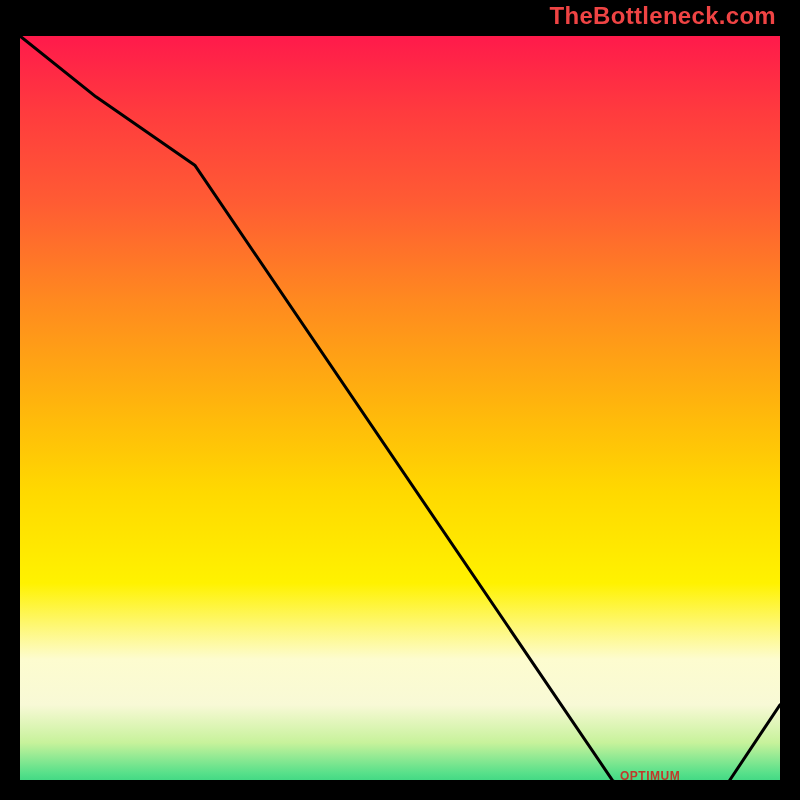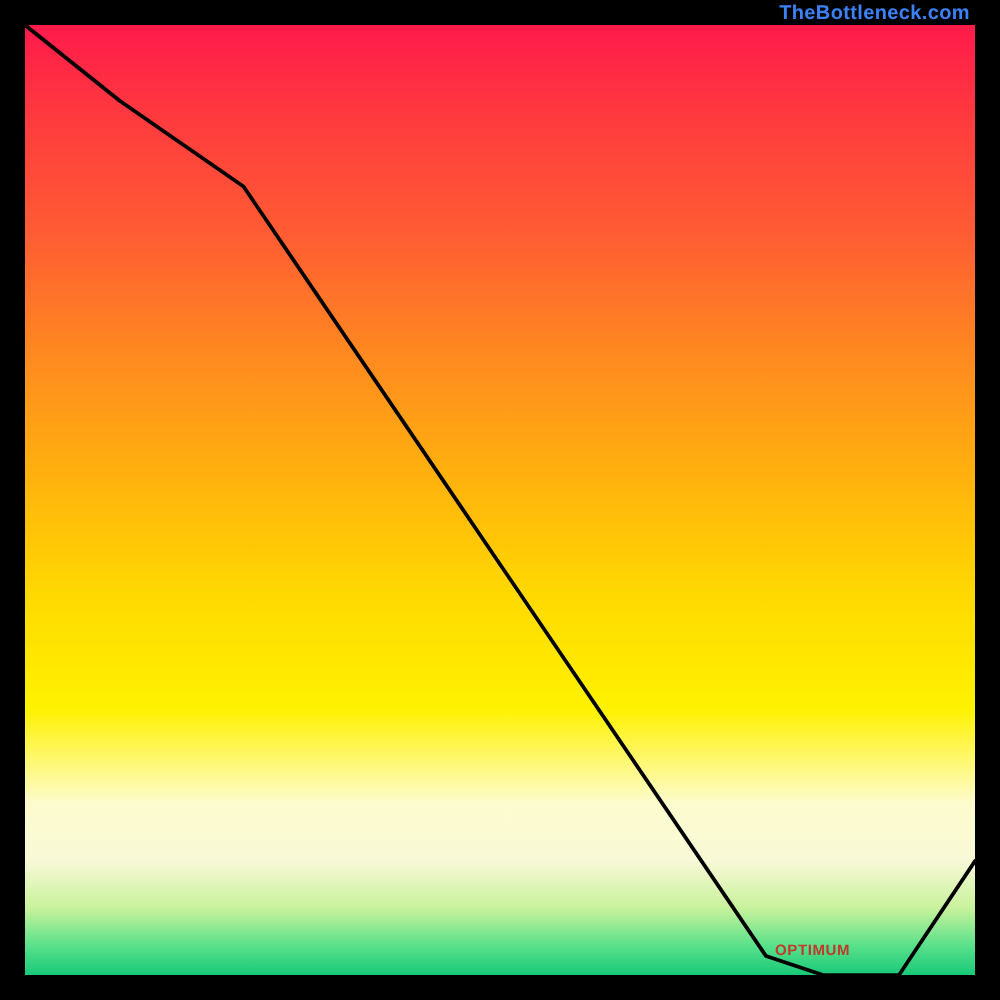--- a/index.html
+++ b/index.html
@@ -8,31 +8,31 @@
     width: 800px;
     height: 800px;
     background: #000;
     overflow: hidden;
     font-family: Arial, Helvetica, sans-serif;
   }
   .watermark {
     position: absolute;
     top: 2px;
     right: 24px;
-    color: #3b82f6;
-    font-size: 16px;
+    color: #ef4444;
+    font-size: 24px;
     font-weight: 600;
     letter-spacing: 0.3px;
     user-select: none;
     margin-left: 40px;
   }
   .plot-area {
     position: absolute;
     left: 20px;
-    top: 20px;
+    top: 36px;
     width: 760px;
     height: 760px;
     
     background: linear-gradient(
       to bottom,
       #ff1a4b 0%,
       #ff3b3e 10%,
       #ff5c33 22%,
       #ff8a1f 35%,
       #ffb30d 48%,

